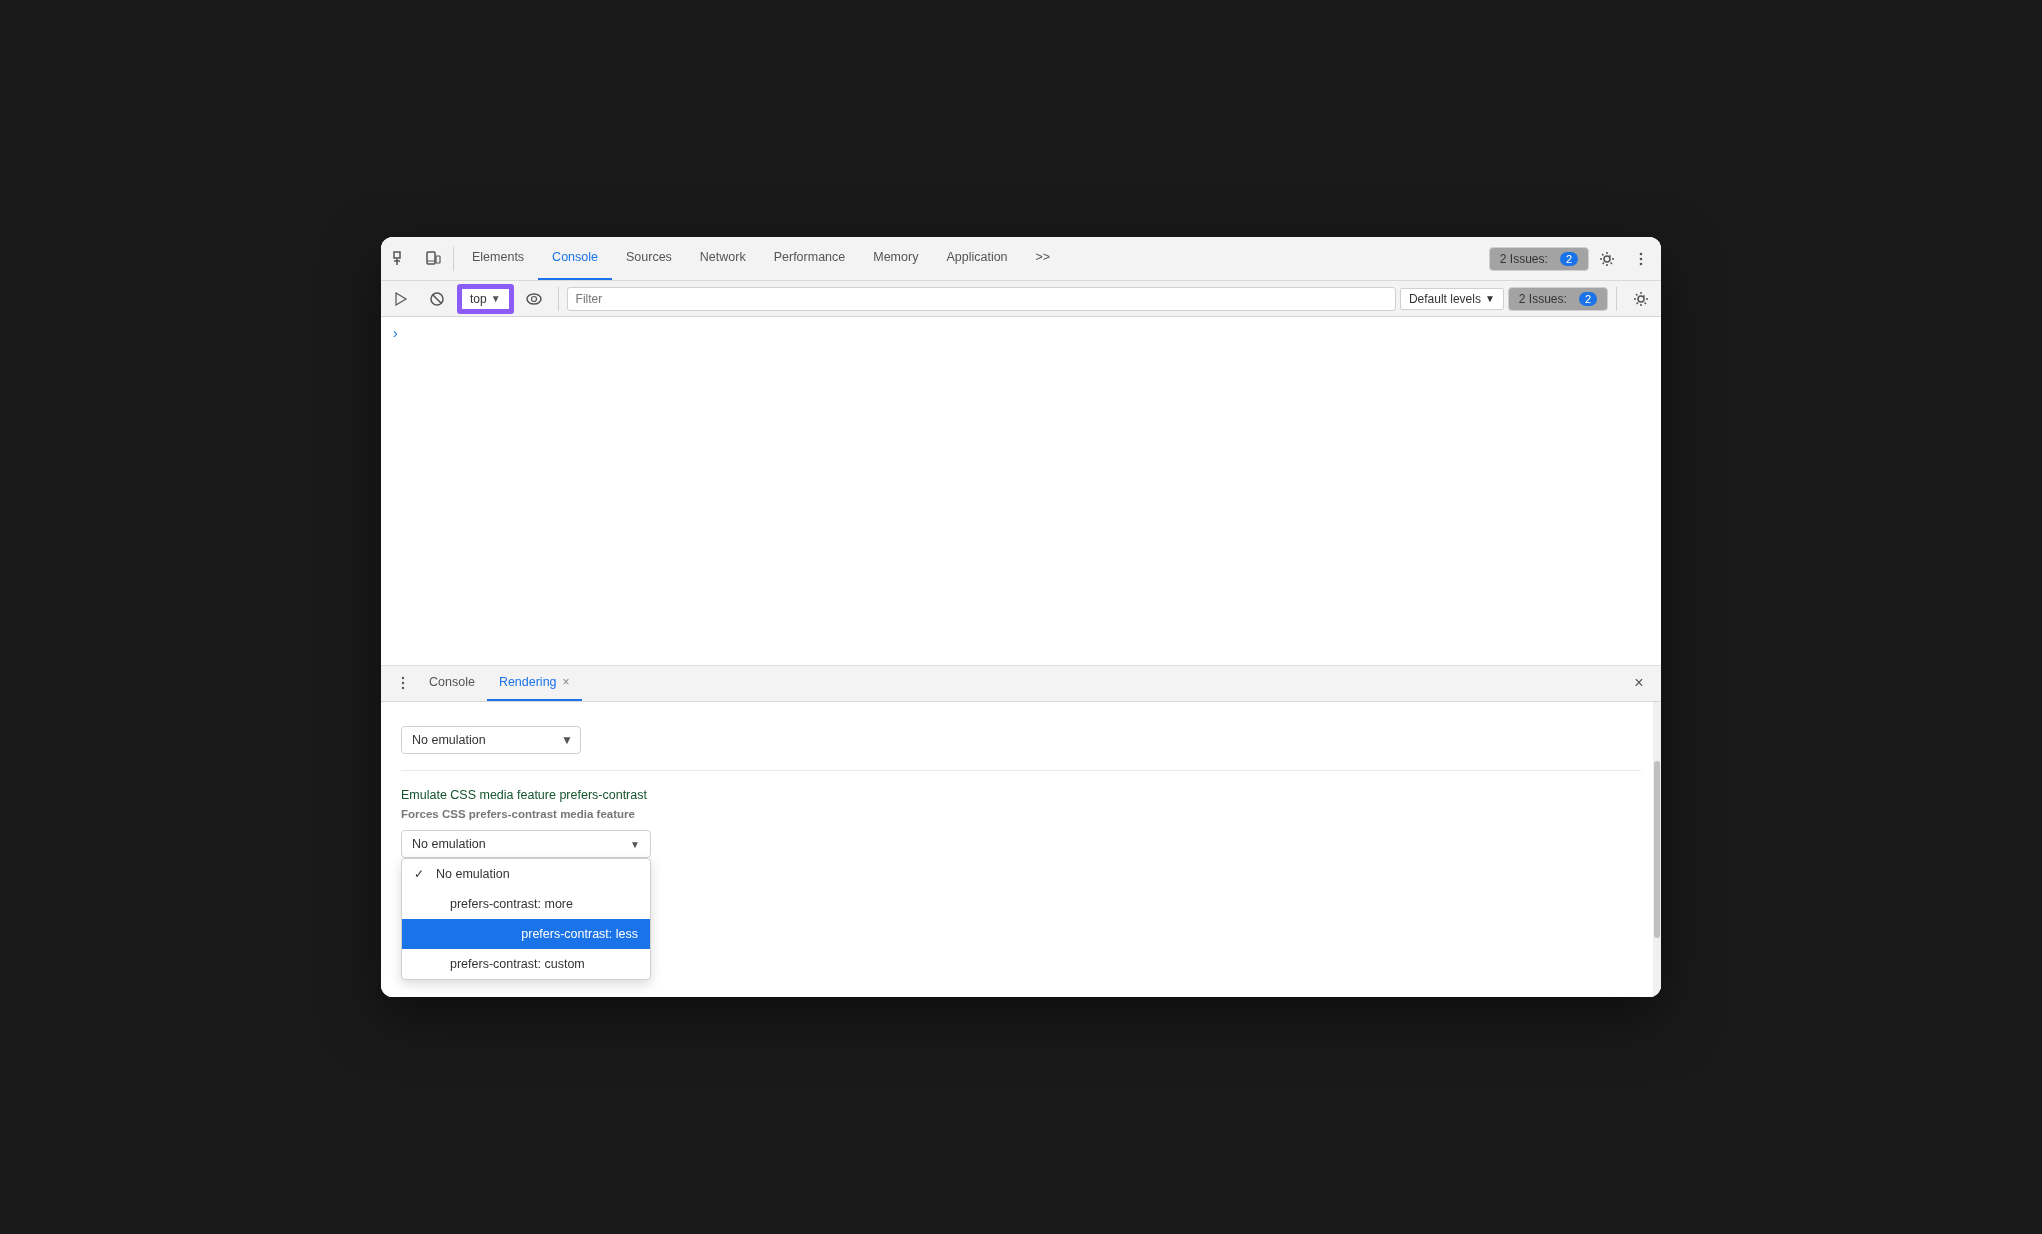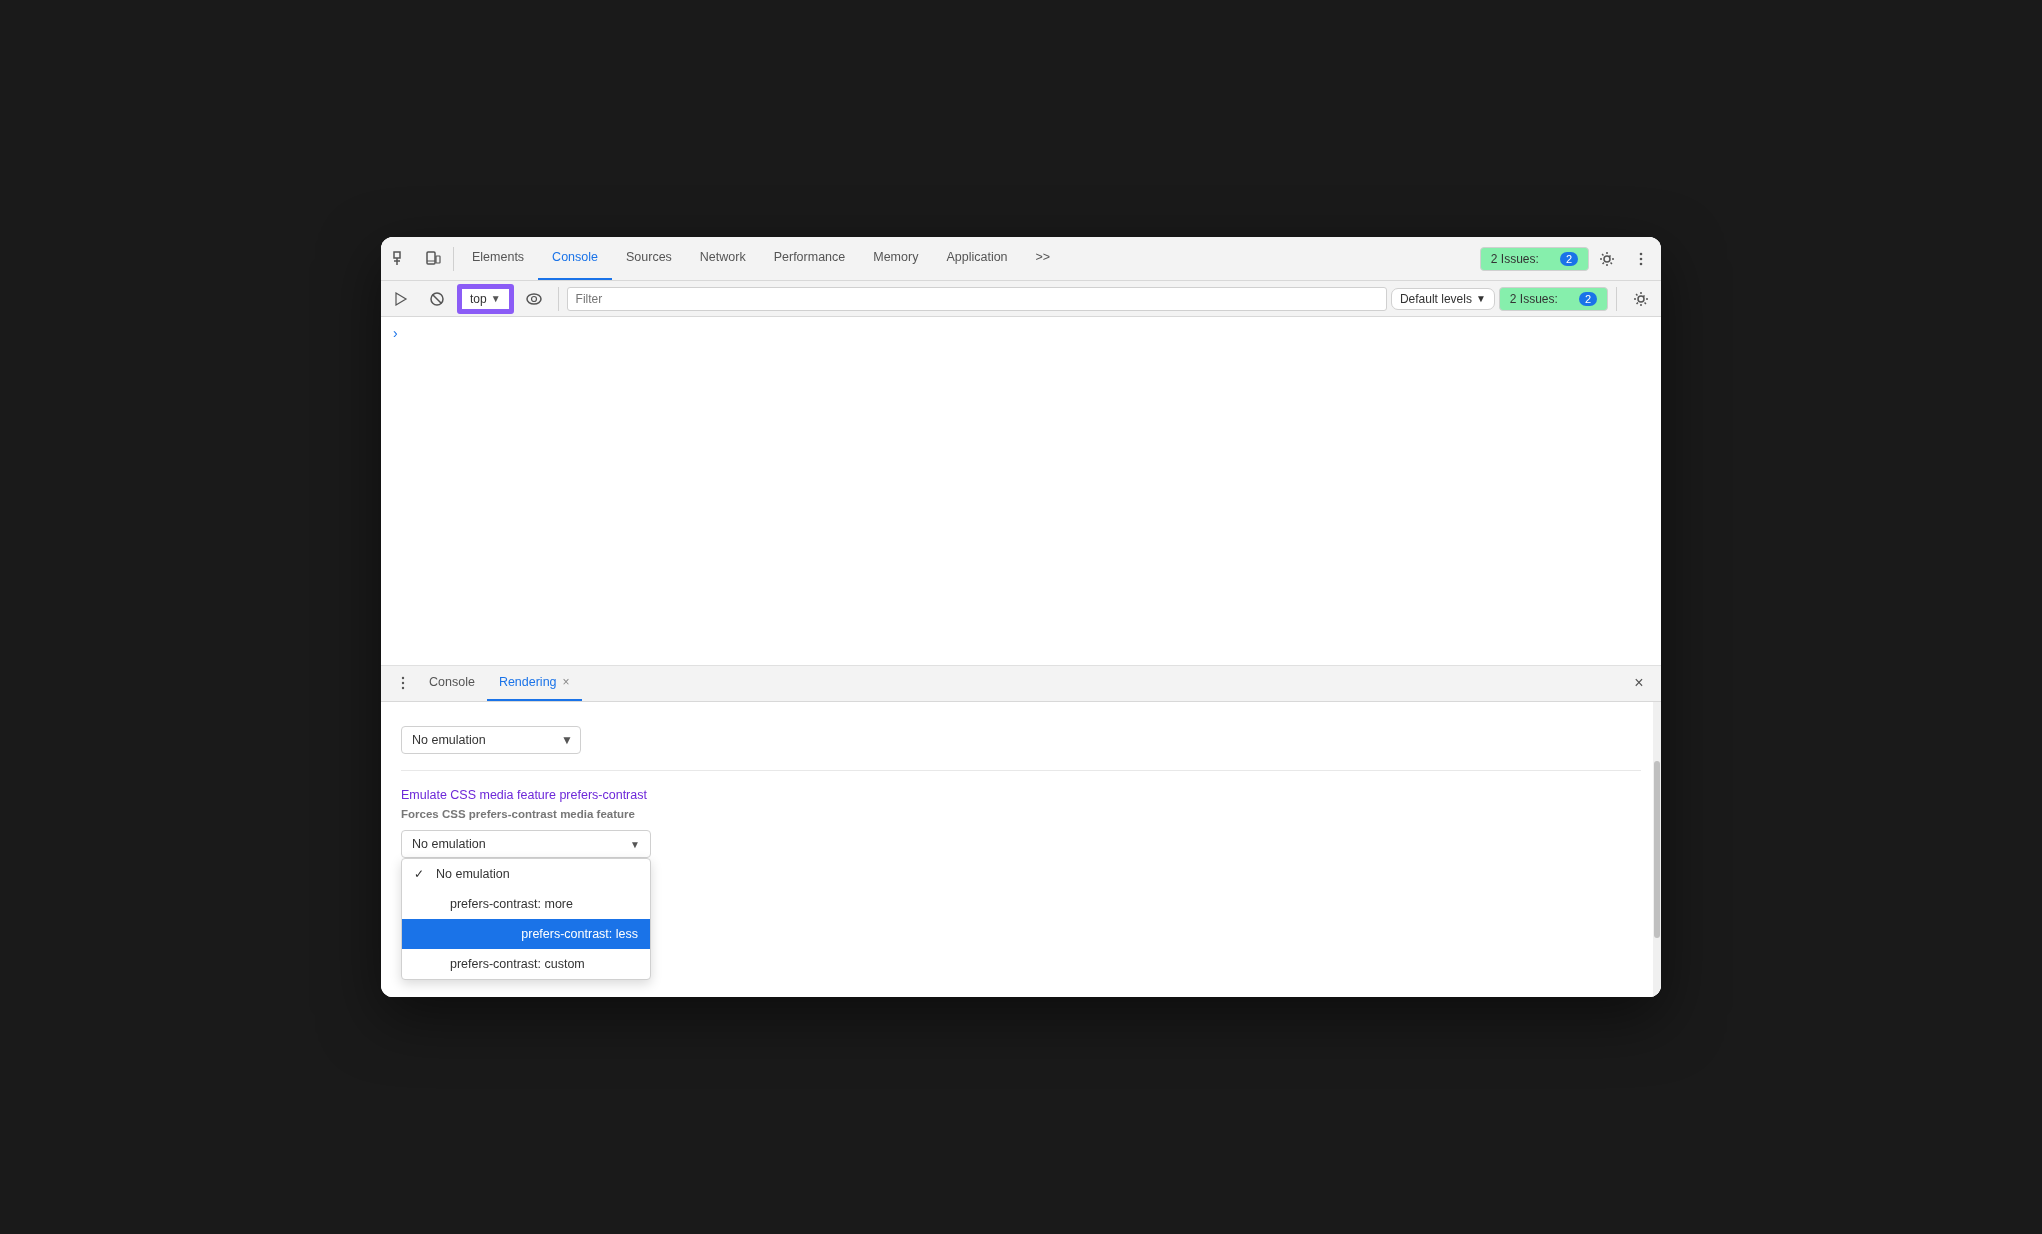--- a/index.html
+++ b/index.html
@@ -103,25 +103,25 @@
     }
     .toolbar-right {
       display: flex;
       align-items: center;
       gap: 2px;
       margin-left: auto;
     }
     .issues-btn {
       display: flex;
       align-items: center;
-      gap: 21px;
+      gap: 12px;
       padding: 4px 10px;
       border: 1px solid #d0d0d0;
       border-radius: 4px;
-      background: #86efac;
+      background: #a3a3a3;
       cursor: pointer;
       font-size: 12px;
       color: #333;
     }
     .issues-badge {
       background: #1a73e8;
       color: white;
       border-radius: 10px;
       padding: 1px 6px;
       font-size: 11px;
@@ -146,21 +146,21 @@
       background: white;
       color: #c2410c;
       outline: none;
     }
     .default-levels-btn {
       display: flex;
       align-items: center;
       gap: 4px;
       padding: 3px 8px;
       border: 1px solid #d0d0d0;
-      border-radius: 7px;
+      border-radius: 2px;
       background: white;
       cursor: pointer;
       font-size: 12px;
       color: #333;
       white-space: nowrap;
     }
     .top-selector {
       display: flex;
       align-items: center;
       gap: 4px;
@@ -241,21 +241,21 @@
       font-size: 16px;
     }
     
     .rendering-content {
       padding: 16px 20px;
       background: white;
       overflow-y: auto;
     }
     .section-label {
       font-size: 12.5px;
-      color: #6d28d9;
+      color: #14532d;
       font-weight: 400;
       line-height: 1.4;
     }
     .section-sublabel {
       font-size: 11.5px;
       color: #777;
       margin-top: 2px;
       line-height: 1.4;
       font-weight: bold;
     }

